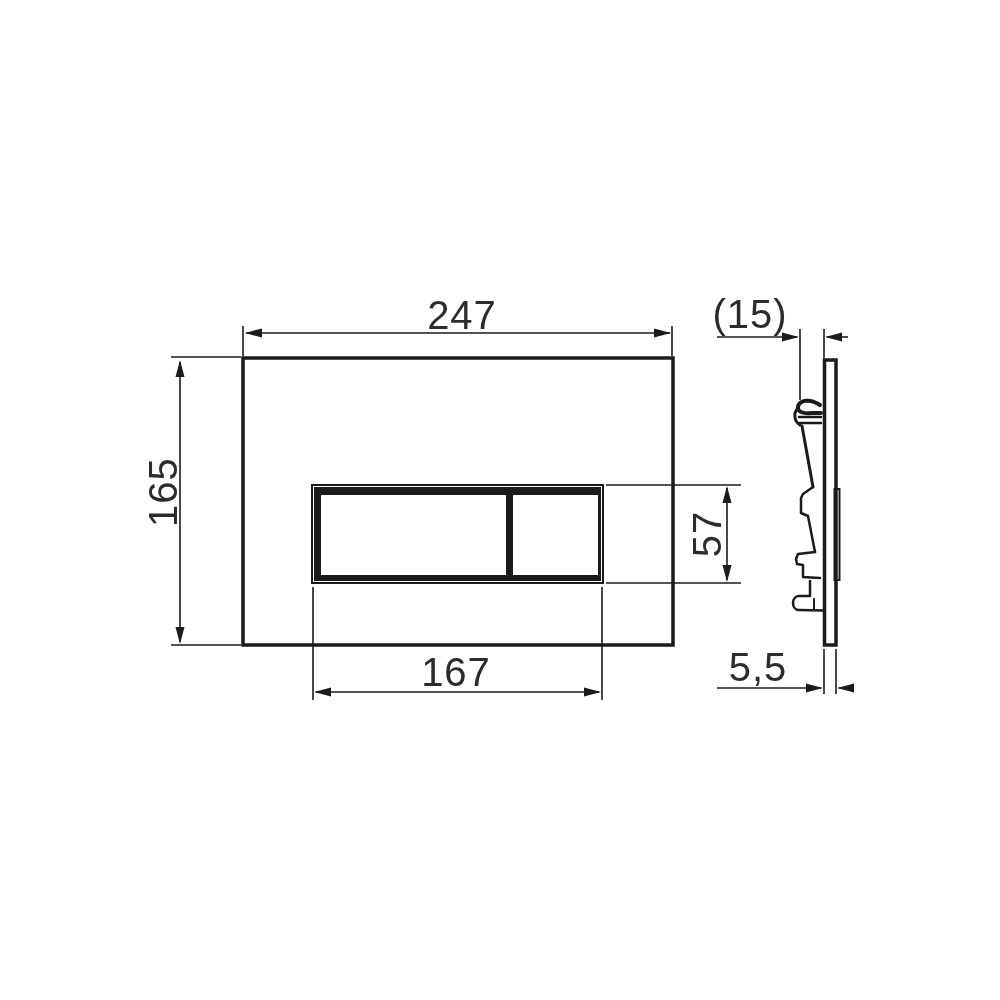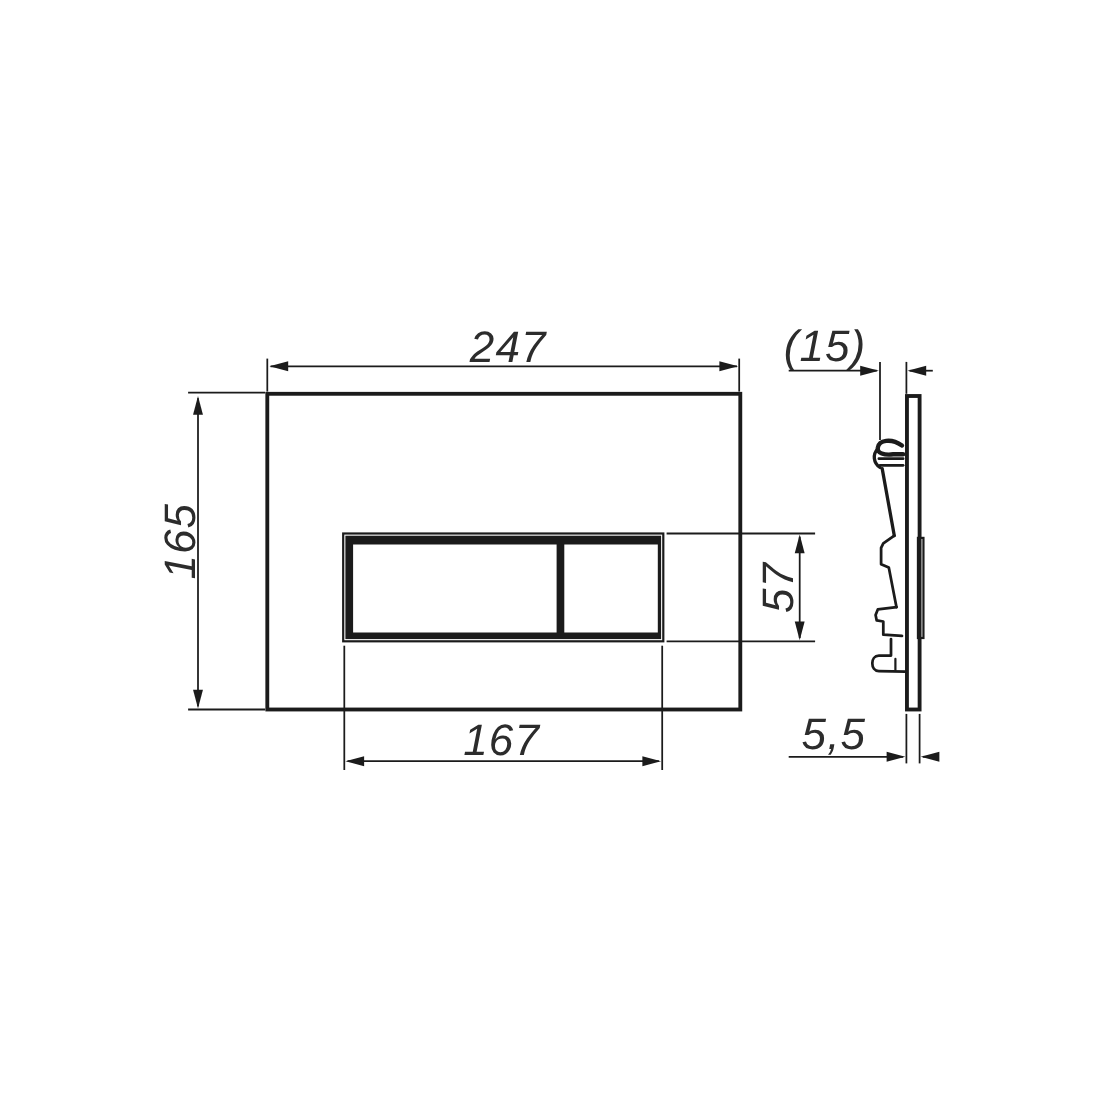--- a/index.html
+++ b/index.html
@@ -6,21 +6,20 @@
     --line:#1b1b1b;
     --text:#2c2c2c;
     --bg:#ffffff;
   }
   html,body{margin:0;padding:0;background:var(--bg);}
   .canvas{
     position:relative;
     width:1000px;height:1000px;
     background:var(--bg);
     font-family:"Liberation Sans", sans-serif;
-    font-style:italic;
   }
   svg{display:block;}
   .outline{stroke:var(--line);stroke-width:3.5;fill:none;stroke-linejoin:miter;}
   .outline2{stroke:var(--line);stroke-width:2;fill:none;}
   .blackfill{fill:var(--line);stroke:none;}
   .whitefill{fill:var(--bg);stroke:none;}
   .dim{stroke:var(--line);stroke-width:1.6;fill:none;}
   .arrow{fill:var(--line);stroke:none;}
   .clip{stroke:var(--line);fill:none;stroke-linejoin:round;stroke-linecap:round;}
   .dimtext{

